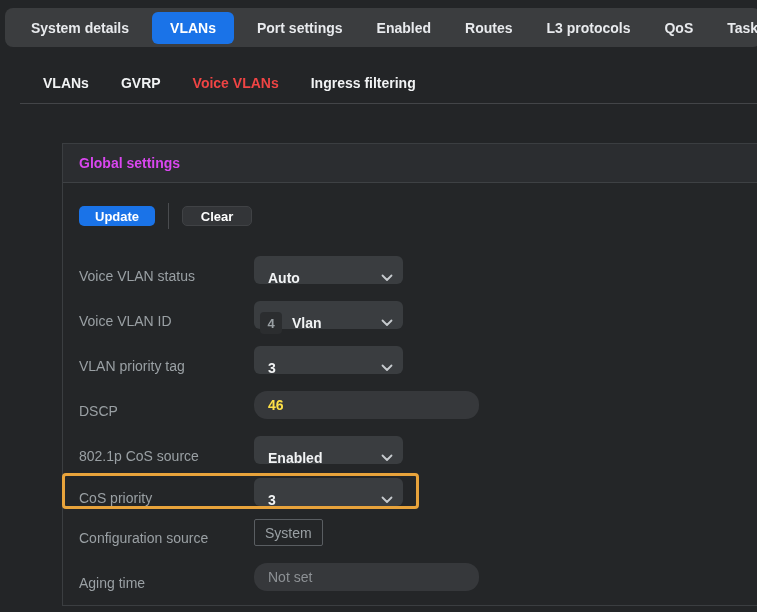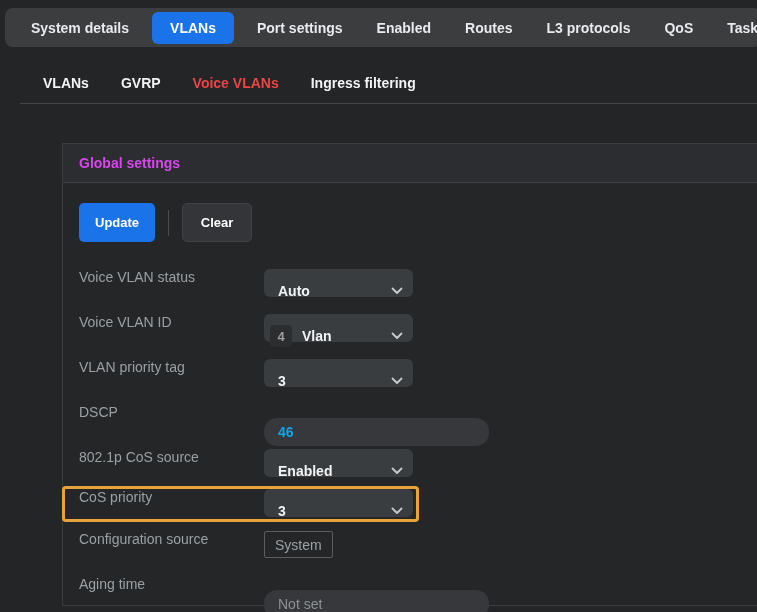--- a/index.html
+++ b/index.html
@@ -74,21 +74,21 @@
     display: flex;
     align-items: center;
     padding-left: 16px;
   }
   .panel-title { font-size: 14px; font-weight: 700; color: #d946ef; }
   .panel-body { padding: 20px 16px 0 16px; }
 
   
   .btn-row { display: flex; align-items: center; margin-bottom: 27px; }
   .btn {
-    height: 39px;
+    height: 20px;
     min-width: 70px;
     padding: 0 16px;
     border: none;
     border-radius: 5px;
     font-family: "Liberation Sans", sans-serif;
     font-size: 13px;
     font-weight: 700;
     color: #ffffff;
     cursor: pointer;
   }
@@ -96,24 +96,23 @@
   .btn-secondary { background: #333538; border: 1px solid #404245; }
   .btn-sep {
     width: 1px; height: 26px;
     background: #4a4c4f;
     margin: 0 13px;
   }
 
   
   .form-row {
     display: flex;
-    align-items: flex-start;
+    align-items: flex-end;
     height: 28px;
     margin-bottom: 17px;
-    gap: 10px;
   }
   .field-label {
     flex: 0 0 175px;
     font-size: 14px;
     color: #9aa0a4;
   }
   .select {
     width: 149px; height: 28px;
     background: #3a3d40;
     border-radius: 6px;
@@ -144,21 +143,21 @@
   }
   .text-input {
     width: 225px; height: 28px;
     background: #36383b;
     border: none;
     border-radius: 13px;
     padding: 0 14px;
     font-family: "Liberation Sans", sans-serif;
     font-size: 14px;
     font-weight: 700;
-    color: #0ea5e9;
+    color: #fde047;
     margin-top: 14px;
   }
   .text-input::placeholder { color: #8d9195; font-weight: 400; opacity: 1; }
   .chip {
     display: inline-flex;
     align-items: center;
     height: 27px;
     padding: 0 10px;
     border: 1px solid #5a5e62;
     border-radius: 2px;

